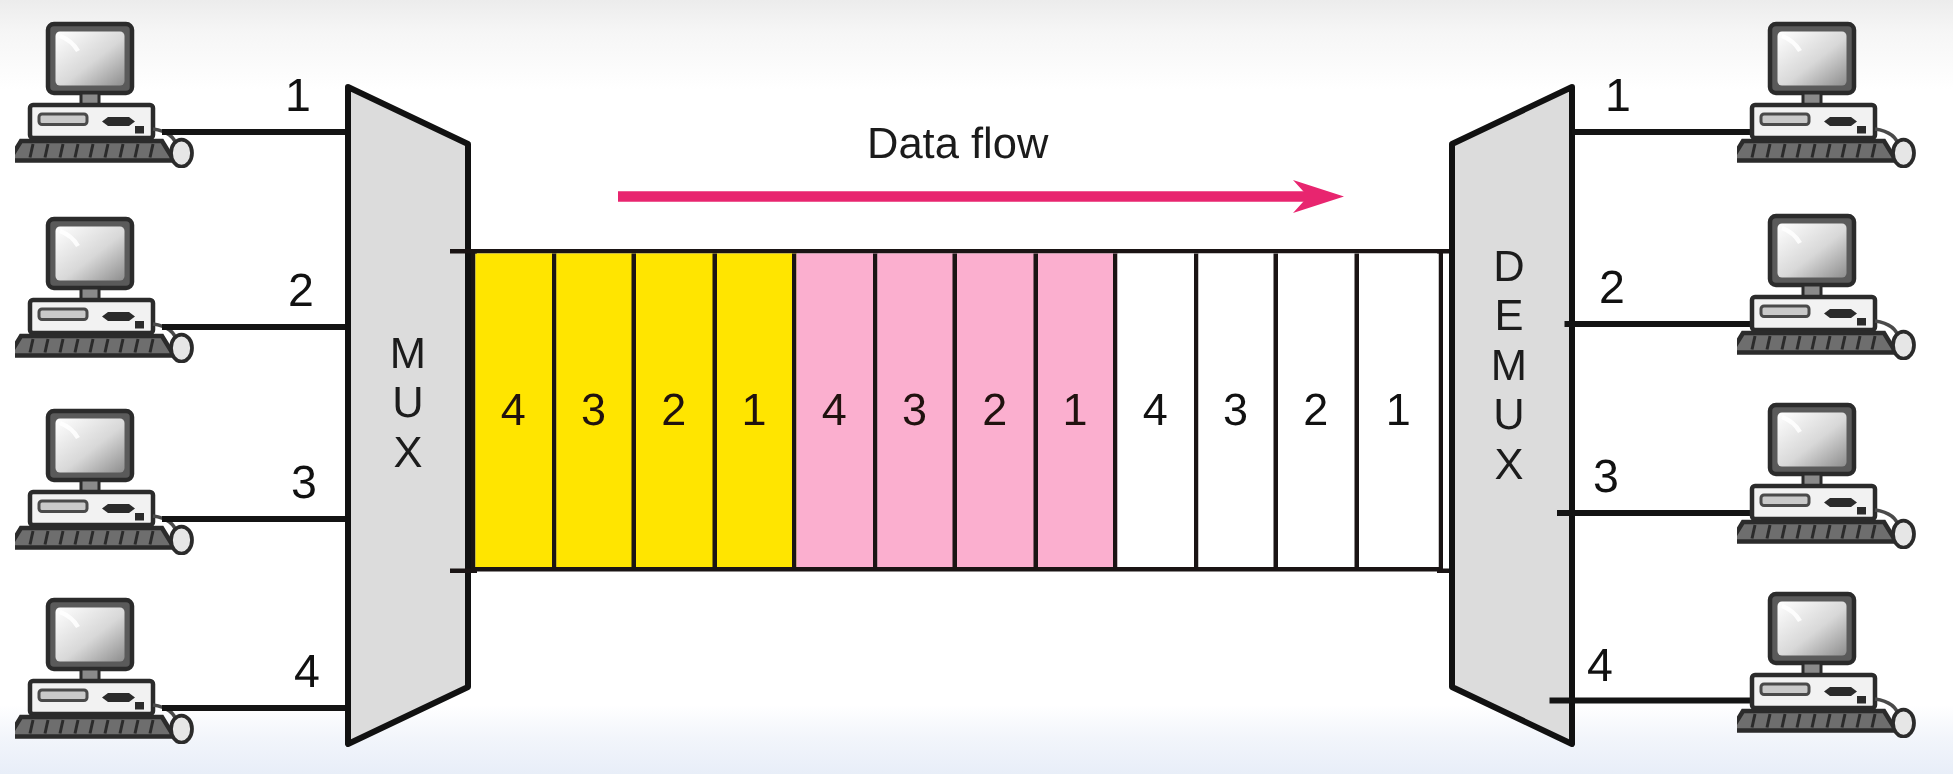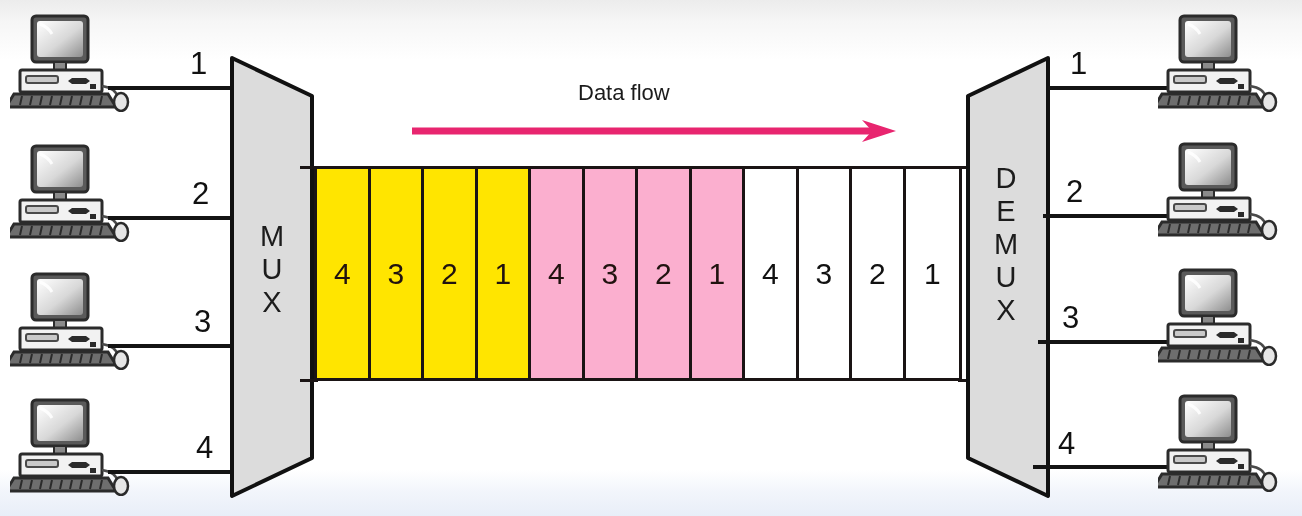--- a/index.html
+++ b/index.html
@@ -49,21 +49,21 @@
     text-align: center;
     width: 100%;
     letter-spacing: 0;
   }
   .mux-label span { display: block; }
 
   
   .flow-wrap { position: absolute; }
   .flow-label {
     position: absolute;
-    font-size: 22px;
+    font-size: 29px;
     color: #1b1b1b;
     white-space: nowrap;
   }
   .flow-arrow { position: absolute; }
 
   
   .strip {
     position: absolute;
     display: flex;
     border: 3px solid #1a1414;

